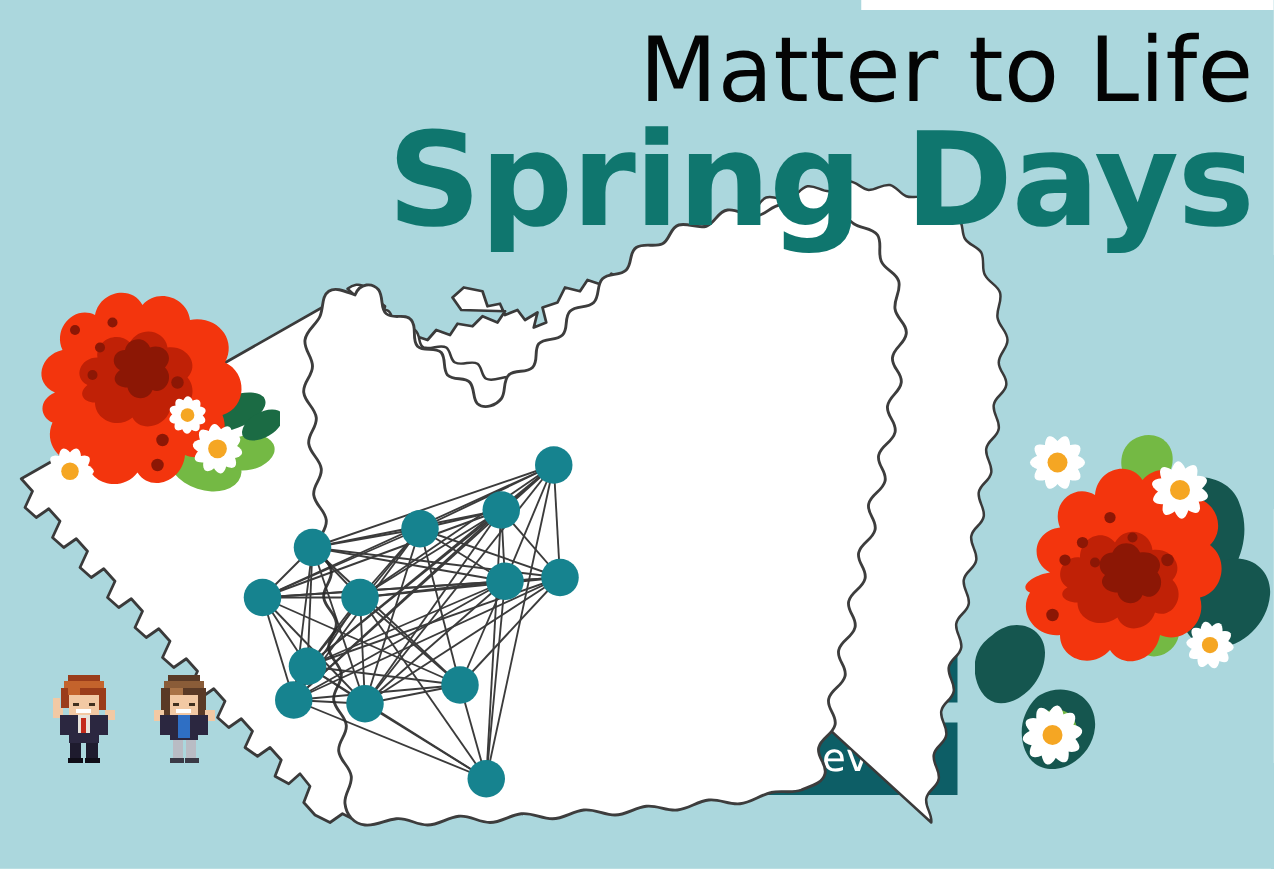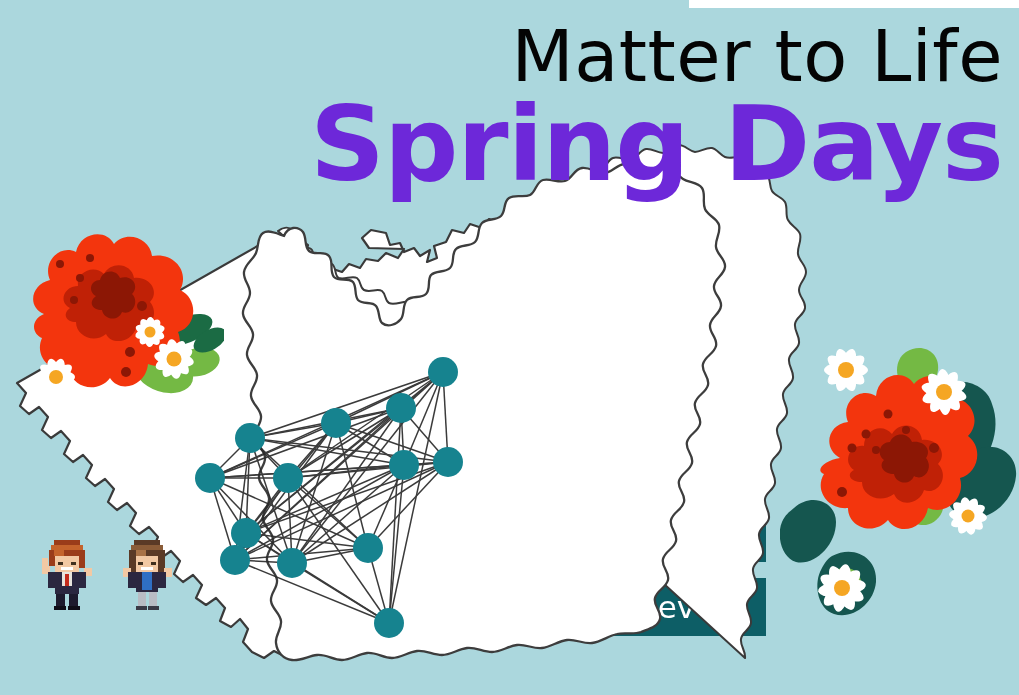--- a/index.html
+++ b/index.html
@@ -24,21 +24,21 @@
     position:absolute;left:0;right:16px;top:18px;text-align:right;z-index:40;
     pointer-events:none;
   }
   .title-top{
     font-family:"DejaVu Sans", sans-serif;
     font-size:72px;line-height:76px;font-weight:400;color:#040404;
     letter-spacing:0.5px;
   }
   .title-main{
     font-family:"DejaVu Sans", sans-serif;
-    font-size:104px;line-height:108px;font-weight:700;color:#6d28d9;
+    font-size:104px;line-height:108px;font-weight:700;color:#0f766e;
     letter-spacing:-1px;margin-top:-4px;padding-left:35px;
   }
   
   .map-layer{position:absolute;left:0;top:0;width:1019px;height:695px;z-index:30;}
   
   .banners{position:absolute;left:0;top:0;width:1019px;height:695px;z-index:20;}
   .banner{
     position:absolute;
     background:#0d5e66;
     color:#ffffff;

